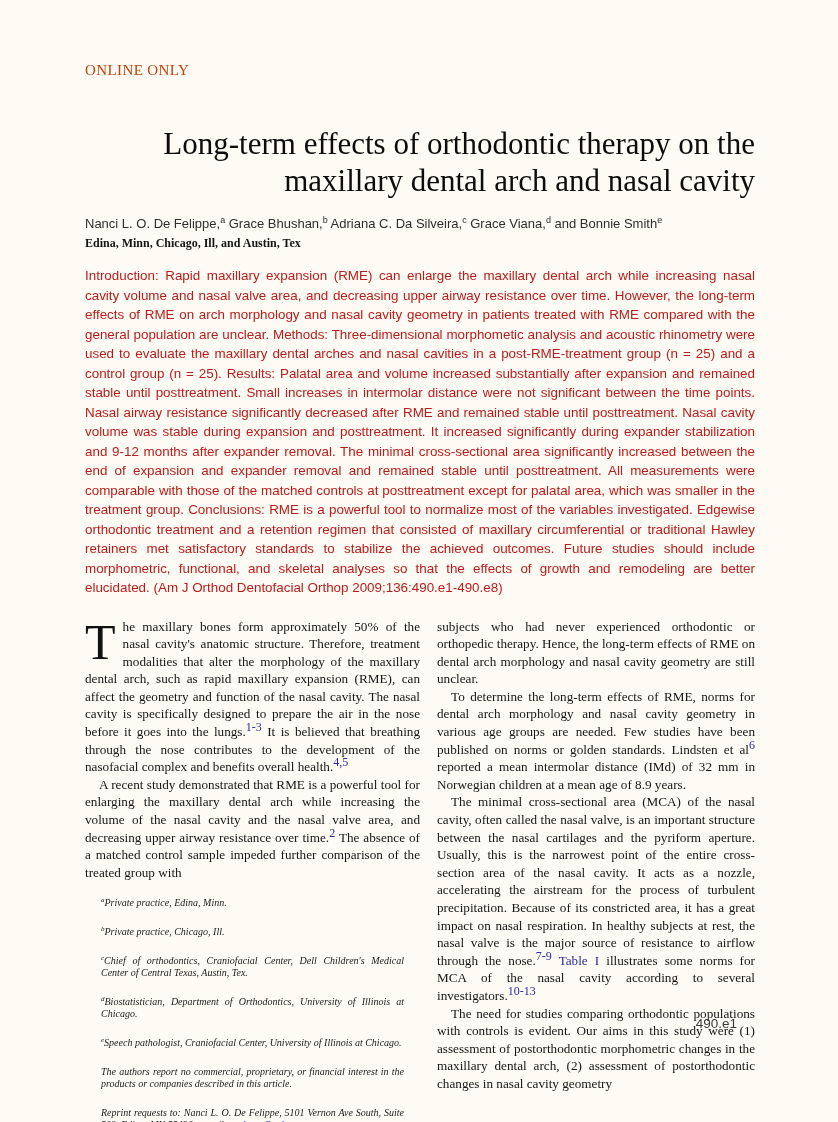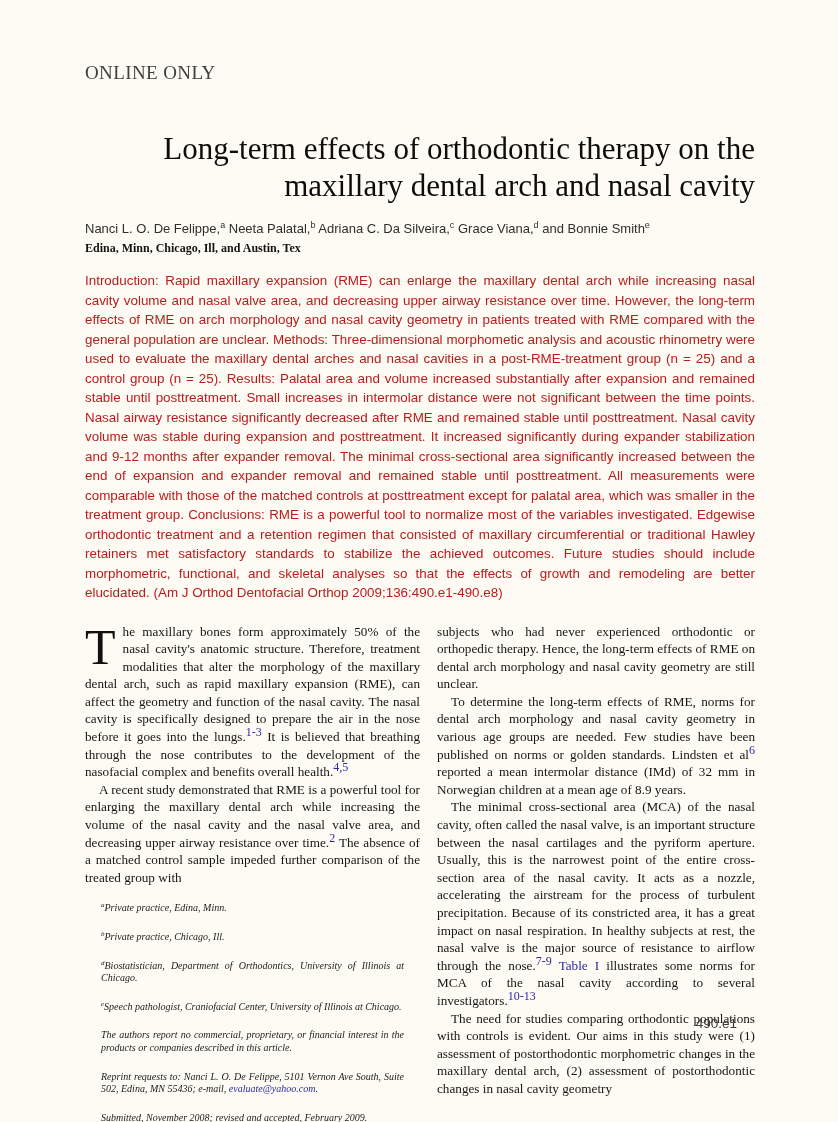--- a/index.html
+++ b/index.html
@@ -1,21 +1,21 @@
 <!DOCTYPE html>
 <html style="--bg: #fdfbf3; --link: #2b2a9e;"><head>
 <meta charset="utf-8">
 <style>
   html,body{margin:0;padding:0;}
   body{width:838px;height:1122px;font-family:"Liberation Serif",serif;}
   .page{
     position:relative;width:838px;height:1122px;box-sizing:border-box;
     padding:62px 83px 0 85px;overflow:hidden;background:var(--bg,#fdfbf3);
   }
-  .kicker{font-family:"Liberation Serif",serif;font-size:19px;letter-spacing:.4px;color:#404040;}
+  .kicker{font-family:"Liberation Serif",serif;font-size:15px;letter-spacing:.4px;color:#c2410c;}
   .title{margin:46px 0 0 0;font-family:"Liberation Serif",serif;font-weight:400;
     font-size:31px;line-height:37px;color:#0c0c0c;text-align:right;}
   .authors{margin-top:17px;font-family:"Liberation Sans",sans-serif;font-size:13px;color:#2e2e2e;}
   .authors sup{font-size:9px;}
   .affiliation{margin-top:5px;font-family:"Liberation Serif",serif;font-weight:bold;font-size:12px;color:#141414;}
   .abstract{margin:15px 0 0 0;font-family:"Liberation Sans",sans-serif;font-size:13.4px;
     line-height:19.5px;color:#b91c1c;text-align:justify;}
   .columns{margin-top:20px;display:flex;gap:17px;}
   .col-left{width:335px;}
   .col-right{width:318px;}
@@ -35,35 +35,36 @@
 </style>
 </head>
 <body>
 
 <div class="page">
 
   <div class="kicker">ONLINE ONLY</div>
 
   <h1 class="title"><span>Long-term effects of orthodontic therapy on the</span><br><span>maxillary dental arch and nasal cavity</span></h1>
 
-  <div class="authors"><span>Nanci L. O. De Felippe,</span><sup>a</sup><span> Neeta Palatal,</span><sup>b</sup><span> Adriana C. Da Silveira,</span><sup>c</sup><span> Grace Viana,</span><sup>d</sup><span> and Bonnie Smith</span><sup>e</sup></div>
+  <div class="authors"><span>Nanci L. O. De Felippe,</span><sup>a</sup><span> Grace Bhushan,</span><sup>b</sup><span> Adriana C. Da Silveira,</span><sup>c</sup><span> Grace Viana,</span><sup>d</sup><span> and Bonnie Smith</span><sup>e</sup></div>
 
   <div class="affiliation">Edina, Minn, Chicago, Ill, and Austin, Tex</div>
 
   <p class="abstract">Introduction: Rapid maxillary expansion (RME) can enlarge the maxillary dental arch while increasing nasal cavity volume and nasal valve area, and decreasing upper airway resistance over time. However, the long-term effects of RME on arch morphology and nasal cavity geometry in patients treated with RME compared with the general population are unclear. Methods: Three-dimensional morphometic analysis and acoustic rhinometry were used to evaluate the maxillary dental arches and nasal cavities in a post-RME-treatment group (n = 25) and a control group (n = 25). Results: Palatal area and volume increased substantially after expansion and remained stable until posttreatment. Small increases in intermolar distance were not significant between the time points. Nasal airway resistance significantly decreased after RME and remained stable until posttreatment. Nasal cavity volume was stable during expansion and posttreatment. It increased significantly during expander stabilization and 9-12 months after expander removal. The minimal cross-sectional area significantly increased between the end of expansion and expander removal and remained stable until posttreatment. All measurements were comparable with those of the matched controls at posttreatment except for palatal area, which was smaller in the treatment group. Conclusions: RME is a powerful tool to normalize most of the variables investigated. Edgewise orthodontic treatment and a retention regimen that consisted of maxillary circumferential or traditional Hawley retainers met satisfactory standards to stabilize the achieved outcomes. Future studies should include morphometric, functional, and skeletal analyses so that the effects of growth and remodeling are better elucidated. (Am J Orthod Dentofacial Orthop 2009;136:490.e1-490.e8)</p>
 
   <div class="columns">
     <div class="col-left">
       <div>
           <p class="bodyp"><span class="dropcap">T</span><span>he maxillary bones form approximately 50% of the nasal cavity's anatomic structure. Therefore, treatment modalities that alter the morphology of the maxillary dental arch, such as rapid maxillary expansion (RME), can affect the geometry and function of the nasal cavity. The nasal cavity is specifically designed to prepare the air in the nose before it goes into the lungs.</span><sup class="lnk">1-3</sup><span> It is believed that breathing through the nose contributes to the development of the nasofacial complex and benefits overall health.</span><sup class="lnk">4,5</sup></p>
           <p class="bodyp indent"><span>A recent study demonstrated that RME is a powerful tool for enlarging the maxillary dental arch while increasing the volume of the nasal cavity and the nasal valve area, and decreasing upper airway resistance over time.</span><sup class="lnk">2</sup><span> The absence of a matched control sample impeded further comparison of the treated group with</span></p>
         </div>
       <div class="footnotes">
           <p class="fn"><sup>a</sup><span>Private practice, Edina, Minn.</span></p>
           <p class="fn"><sup>b</sup><span>Private practice, Chicago, Ill.</span></p>
+          <p class="fn"><sup>c</sup><span>Chief of orthodontics, Craniofacial Center, Dell Children's Medical Center of Central Texas, Austin, Tex.</span></p>
           <p class="fn"><sup>d</sup><span>Biostatistician, Department of Orthodontics, University of Illinois at Chicago.</span></p>
           <p class="fn"><sup>e</sup><span>Speech pathologist, Craniofacial Center, University of Illinois at Chicago.</span></p>
           <p class="fn"><span>The authors report no commercial, proprietary, or financial interest in the products or companies described in this article.</span></p>
           <p class="fn"><span>Reprint requests to: Nanci L. O. De Felippe, 5101 Vernon Ave South, Suite 502, Edina, MN 55436; e-mail, </span><span class="lnk">evaluate@yahoo.com</span><span>.</span></p>
           <p class="fn"><span>Submitted, November 2008; revised and accepted, February 2009.</span></p>
           <p class="fn"><span>0889-5406/$36.00</span></p>
           <p class="fn"><span>Copyright © 2009 by the American Association of Orthodontists.</span></p>
         </div>
     </div>
     <div class="col-right">

